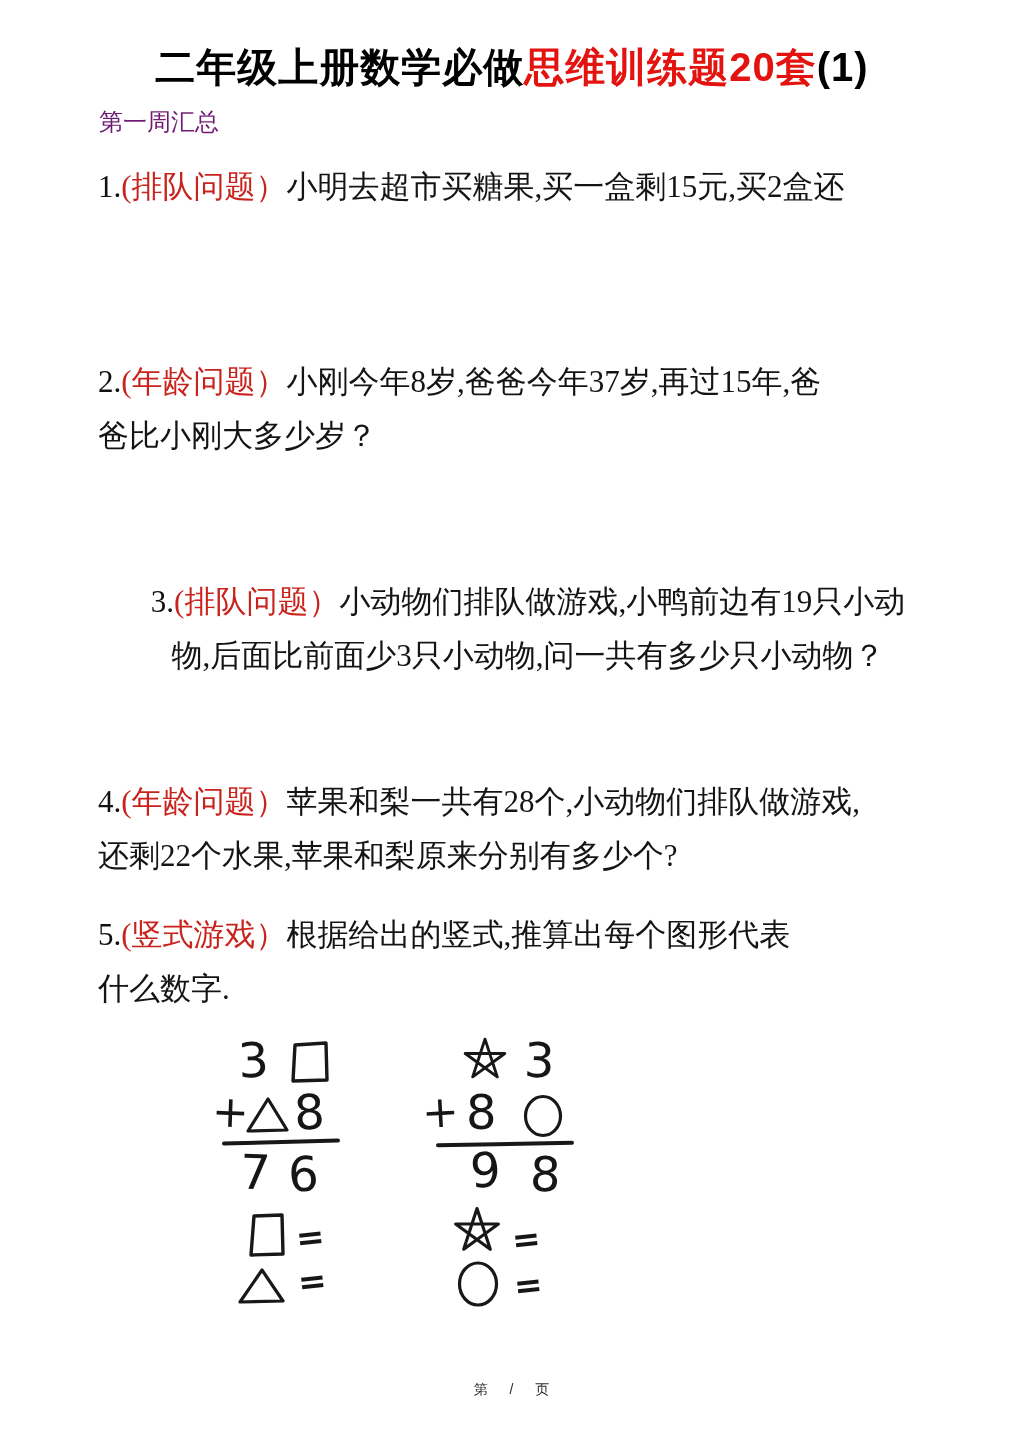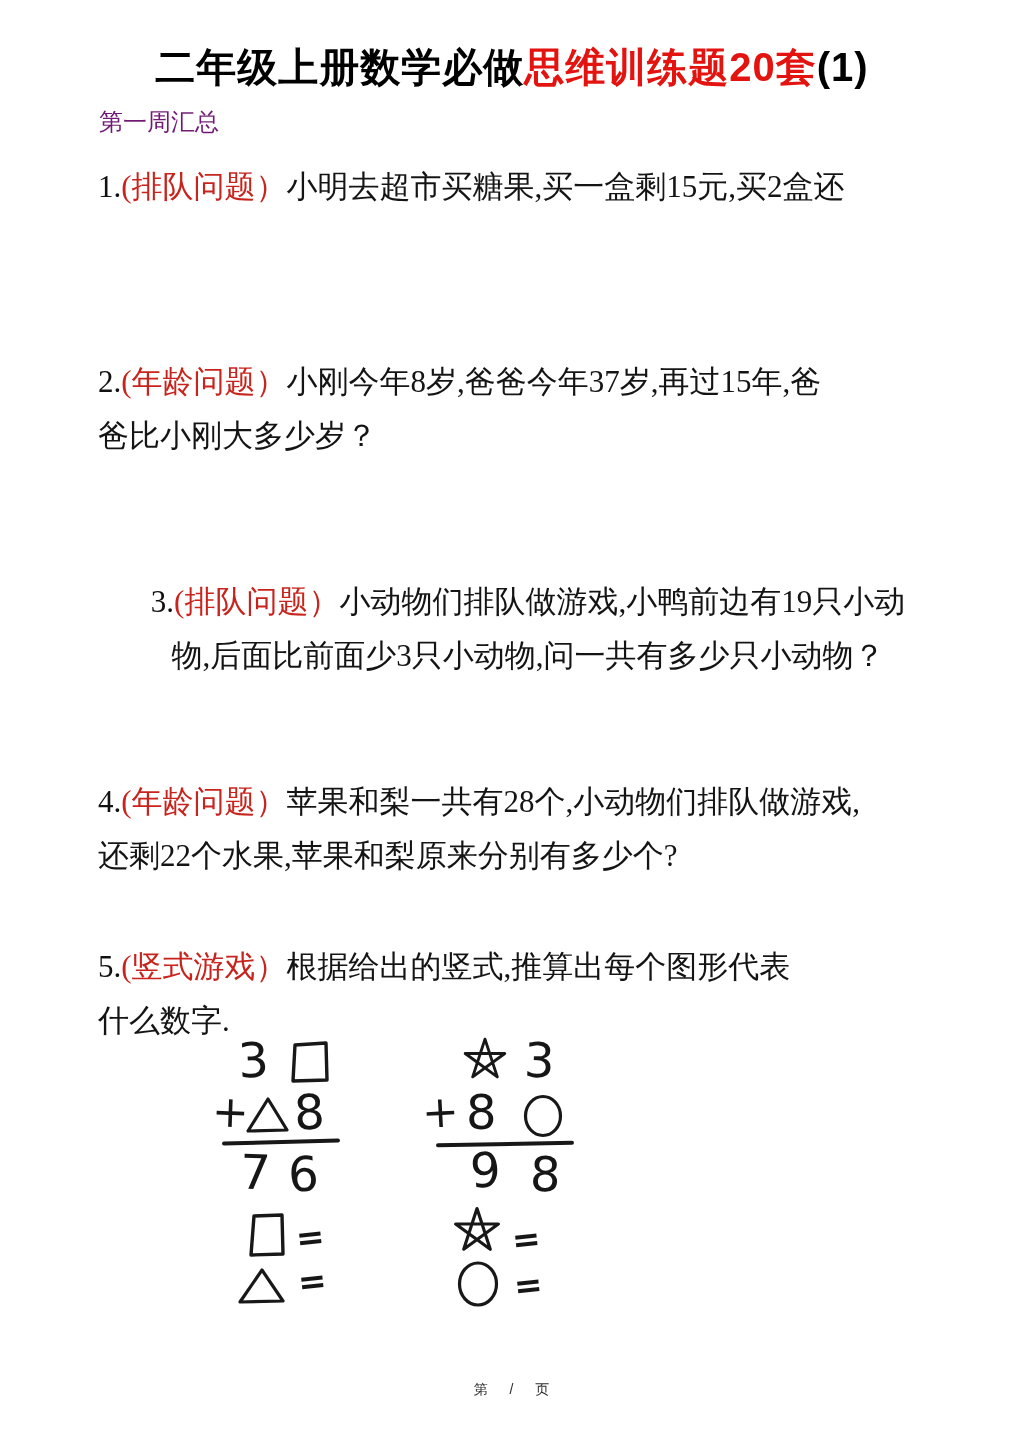--- a/index.html
+++ b/index.html
@@ -34,21 +34,21 @@
     width:860px;
     font-size:31px;
     line-height:54px;
     white-space:nowrap;
     color:#141414;
   }
   .q1{top:160px;}
   .q2{top:355px;}
   .q3{top:575px;text-align:center;}
   .q4{top:775px;}
-  .q5{top:940px;}
+  .q5{top:908px;}
   .qnum{color:#111111;}
   .qtag{color:#c8241d;}
   
   .hd{
     position:absolute;
     font-family:"DejaVu Sans", sans-serif;
     font-size:48px;
     line-height:1;
     color:#161616;
     display:inline-block;

